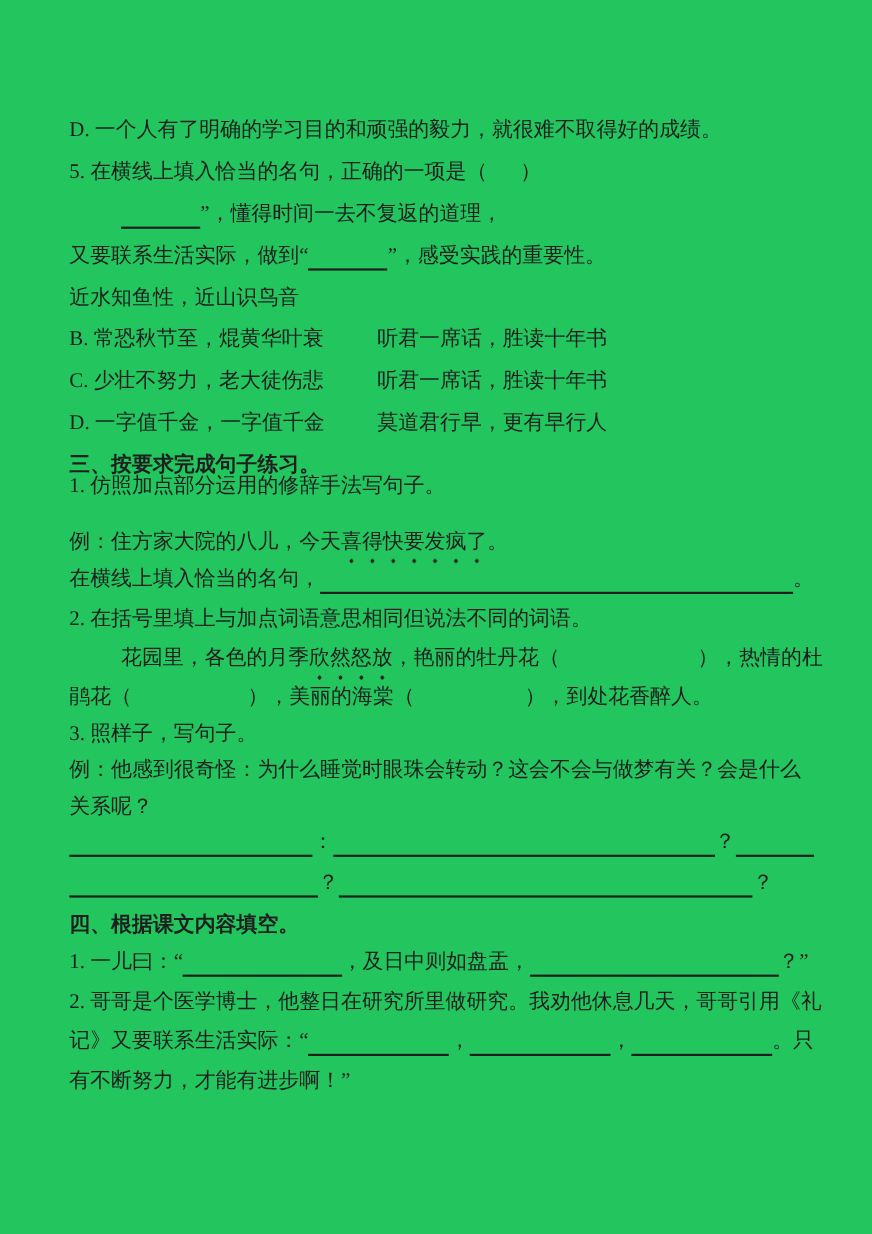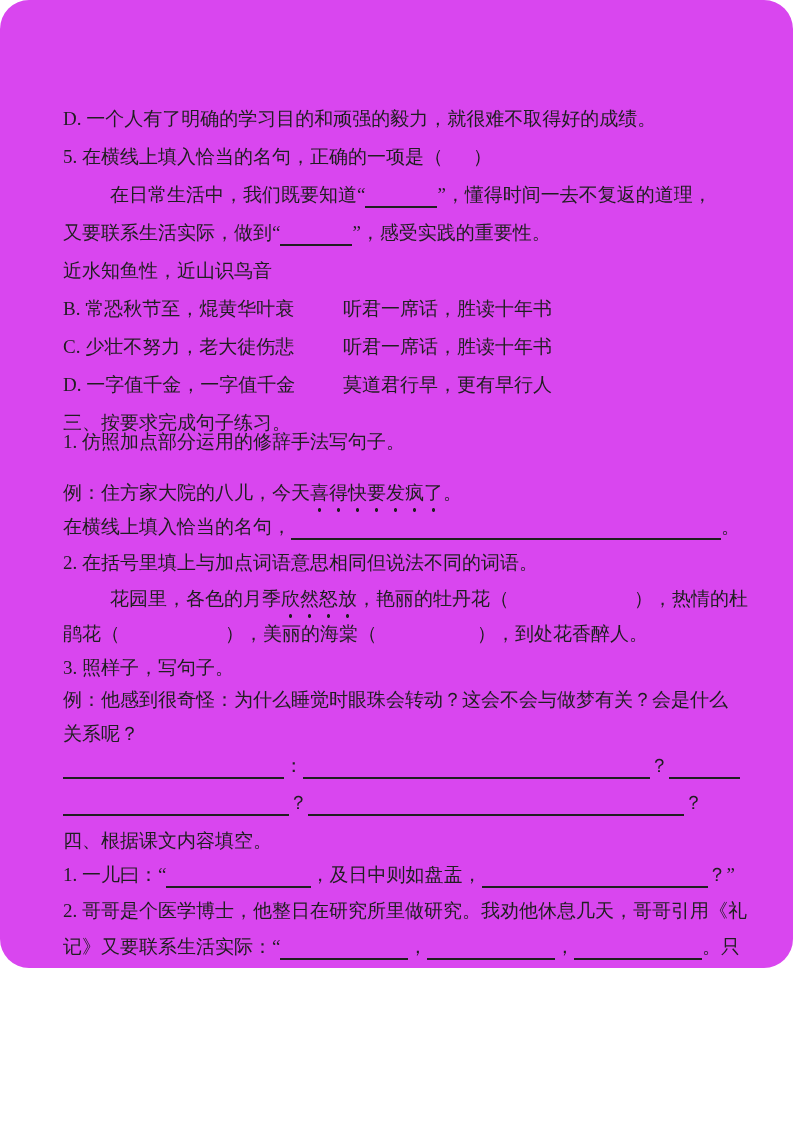--- a/index.html
+++ b/index.html
@@ -1,37 +1,36 @@
 <!DOCTYPE html>
 <html><head>
 <meta charset="utf-8">
 <style>
   html,body{margin:0;padding:0;background:#ffffff;}
   .page{
     position:relative;
-    width:793px;height:968px;
-    background:#d946ef;
+    width:793px;height:1122px;
+    background:#22c55e;
     color:#1f1f1f;
     font-family:"Liberation Serif","DejaVu Serif",serif;
     overflow:hidden;
-    border-radius:29px;
   }
   .line{
     position:absolute;
     left:63px;
     width:677px;
     height:27px;
     font-size:19px;
     line-height:27px;
     display:flex;
     align-items:baseline;
     white-space:pre;
   }
   .line span{white-space:pre;}
-  .bold{font-weight:400;}
+  .bold{font-weight:700;}
   .indent{padding-left:47px;}
   .blank{
     display:block;
     border-bottom:2px solid #1f1f1f;
     height:4px;
     position:relative;
     top:3px;
     align-self:flex-end;
     margin-bottom:3px;
   }
@@ -52,21 +51,21 @@
 
   <div class="line" style="top:105px">
     <span>D. 一个人有了明确的学习目的和顽强的毅力，就很难不取得好的成绩。</span>
   </div>
 
   <div class="line" style="top:143px">
     <span>5. 在横线上填入恰当的名句，正确的一项是（</span><span class="gap" style="width:30px"></span><span>）</span>
   </div>
 
   <div class="line indent" style="top:181px">
-    <span>在日常生活中，我们既要知道“</span><span class="blank" style="width:72px"></span><span>”，懂得时间一去不复返的道理，</span>
+    <span class="blank" style="width:72px"></span><span>”，懂得时间一去不复返的道理，</span>
   </div>
   <div class="line" style="top:219px">
     <span>又要联系生活实际，做到“</span><span class="blank" style="width:72px"></span><span>”，感受实践的重要性。</span>
   </div>
 
   <div class="line" style="top:257px">
     <span>近水知鱼性，近山识鸟音</span>
   </div>
   <div class="line" style="top:295px">
     <span class="opt-first">B. 常恐秋节至，焜黄华叶衰</span><span>听君一席话，胜读十年书</span>

